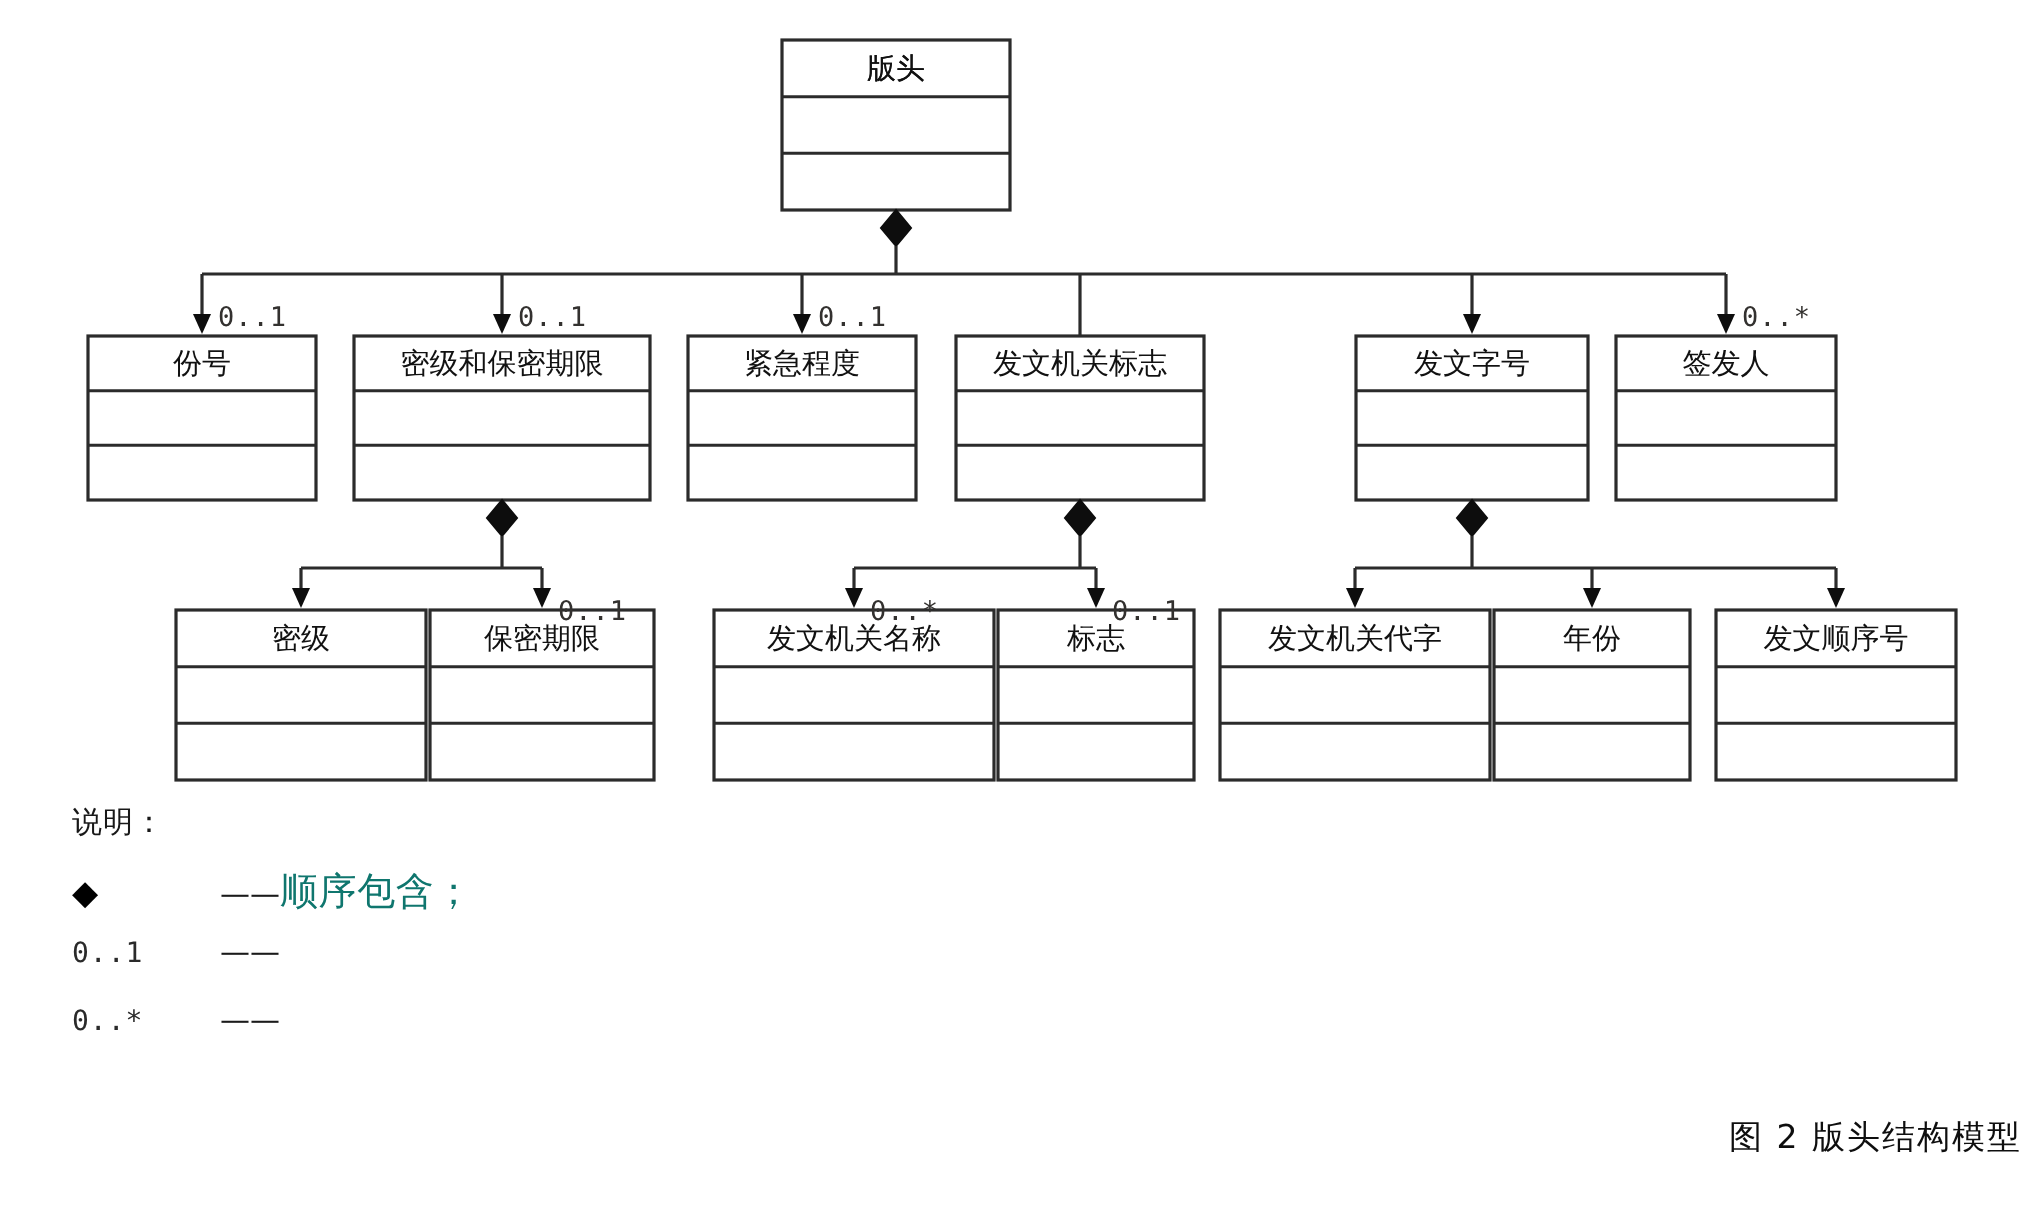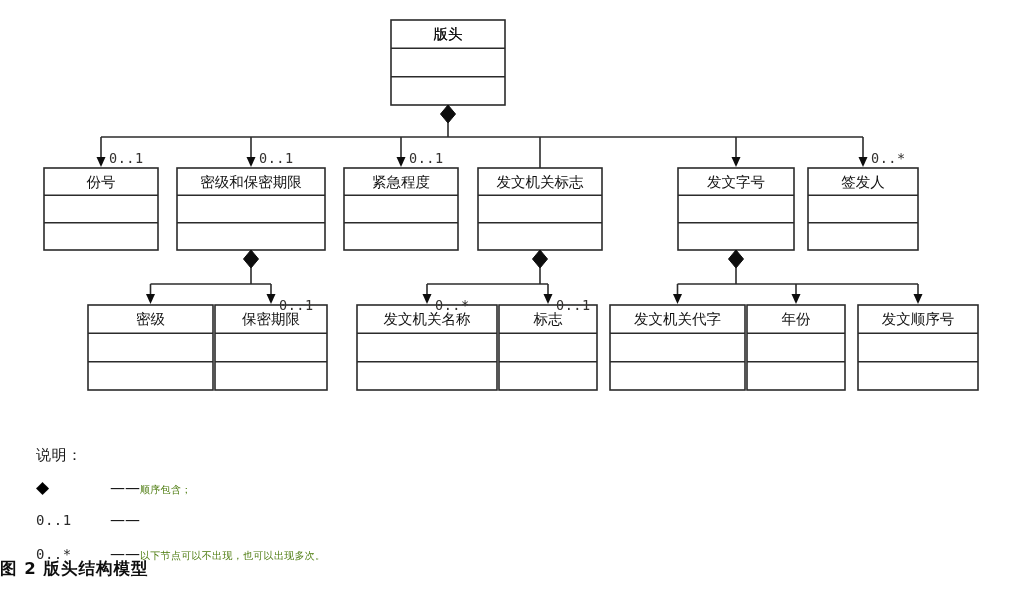--- a/index.html
+++ b/index.html
@@ -61,21 +61,20 @@
   .arrowhead {
     fill: #0d0d0d;
   }
 
   
   #legend {
     position: absolute;
     left: 36px;
     top: 402px;
     width: 640px;
-    margin-top: 44px;
   }
   .legend-title {
     font-family: "DejaVu Sans", "Liberation Sans", sans-serif;
     font-size: 15px;
     color: #181818;
     margin: 0 0 12px 0;
     letter-spacing: 0.5px;
   }
   .legend-row {
     display: flex;
@@ -96,34 +95,34 @@
     color: #000000;
   }
   .legend-dash {
     font-family: "DejaVu Sans", "Liberation Sans", sans-serif;
     font-size: 15px;
     color: #1a1a1a;
     white-space: pre;
   }
   .legend-text {
     font-family: "DejaVu Sans", "Liberation Sans", sans-serif;
-    font-size: 10px;
-    color: #4d7c0f;
+    font-size: 19px;
+    color: #0f766e;
     letter-spacing: 0.3px;
   }
 
   #caption {
     position: absolute;
     left: 0;
     top: 558px;
     width: 1011px;
-    text-align: left;
+    text-align: right;
     font-family: "DejaVu Sans", "Liberation Sans", sans-serif;
     font-size: 16.5px;
-    font-weight: bold;
+    font-weight: normal;
     color: #0e0e0e;
     letter-spacing: 1px;
   }
 </style>
 </head>
 <body>
 
 <div id="stage">
 
   <svg class="diagram" viewBox="0 0 1011 613">
@@ -274,20 +273,19 @@
           <span class="legend-dash">——</span>
           <span class="legend-text">顺序包含；</span>
         </div>
         <div class="legend-row">
           <span class="legend-key">0..1</span>
           <span class="legend-dash">——</span>
         </div>
         <div class="legend-row">
           <span class="legend-key">0..*</span>
           <span class="legend-dash">——</span>
-          <span class="legend-text">以下节点可以不出现，也可以出现多次。</span>
         </div>
       </div>
   </div>
 
   <div id="caption">图 2   版头结构模型</div>
 
 </div>
 
 </body></html>

